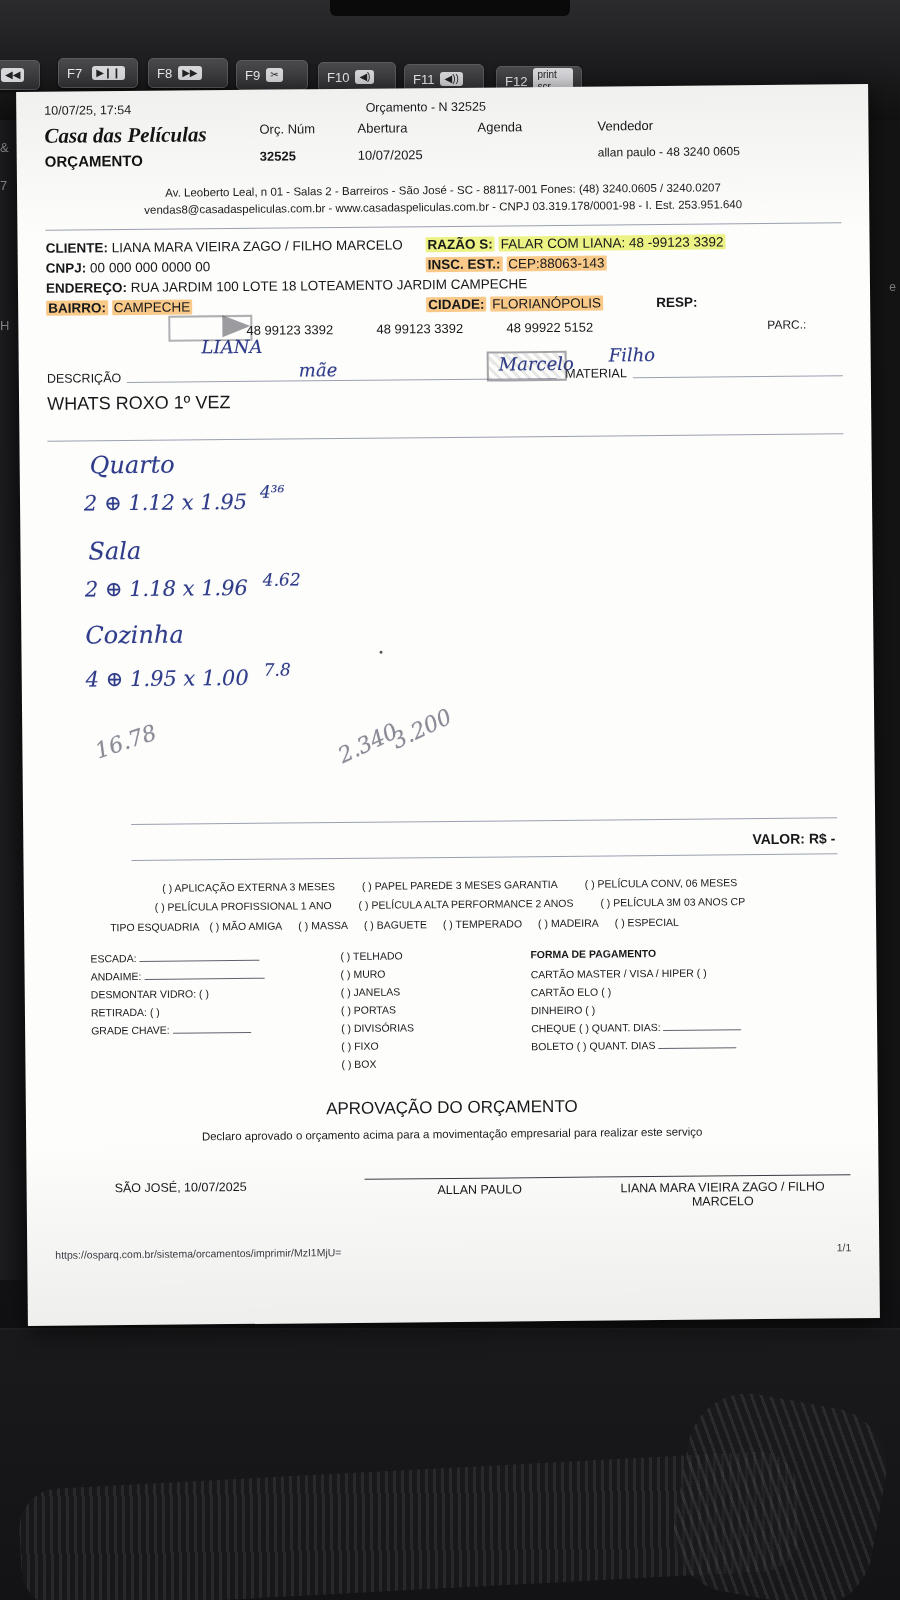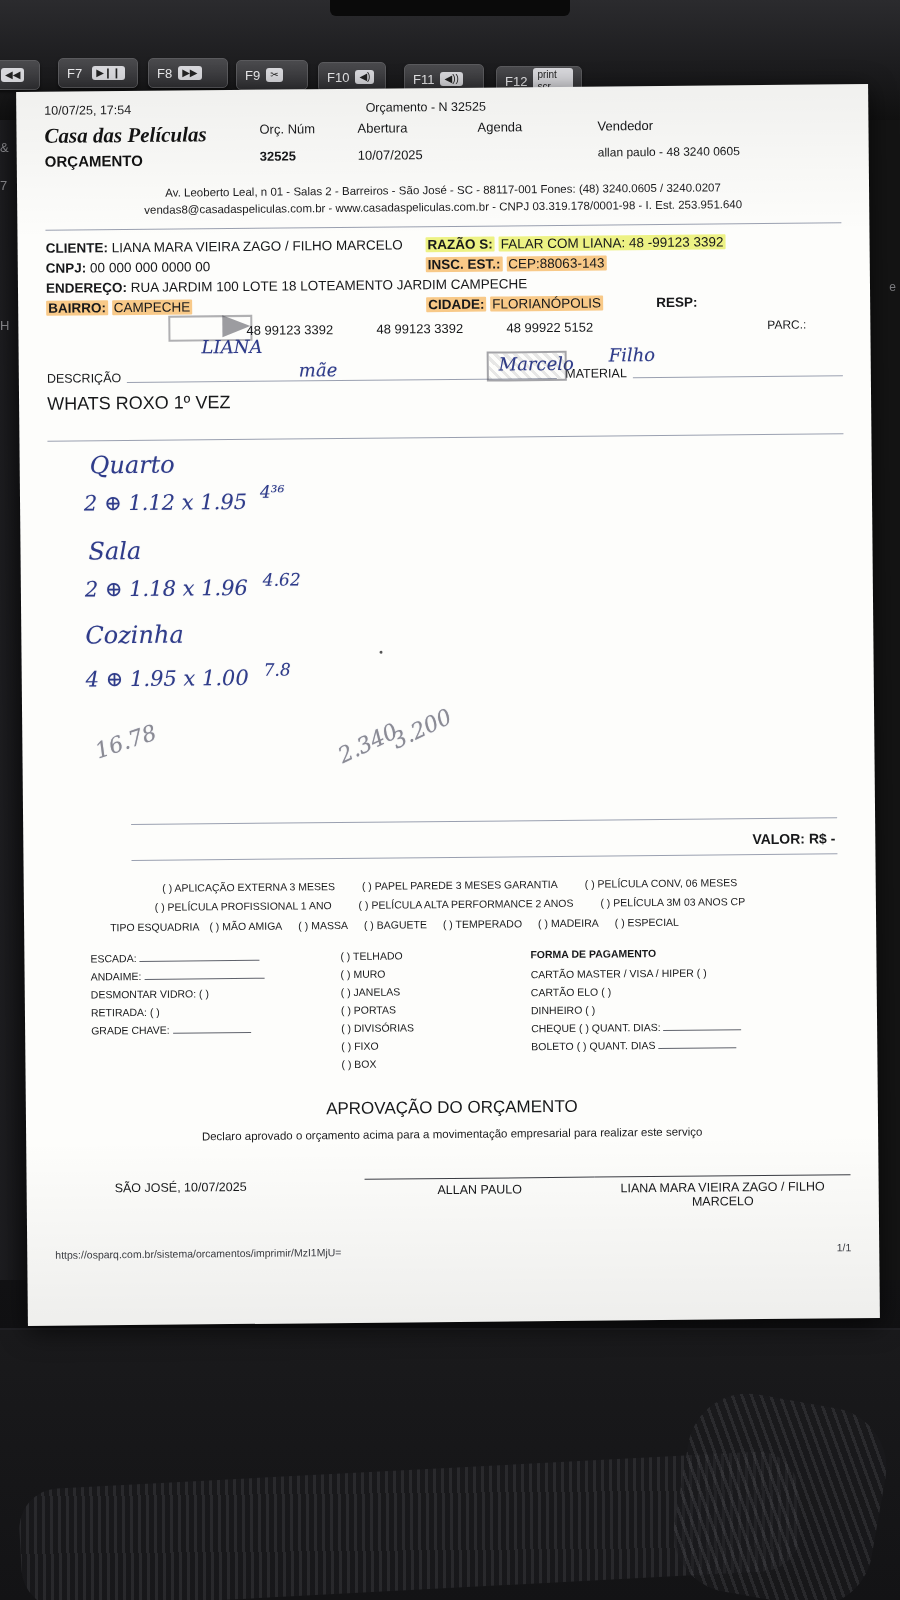--- a/index.html
+++ b/index.html
@@ -169,21 +169,21 @@
     <span class="glyph">▶❙❙</span>
   </div>
   <div class="fkey" style="left:148px;top:58px;width:80px;">
     <span>F8</span>
     <span class="glyph">▶▶</span>
   </div>
   <div class="fkey" style="left:236px;top:60px;width:72px;">
     <span>F9</span>
     <span class="glyph">✂</span>
   </div>
-  <div class="fkey" style="left:318px;top:62px;width:68px;">
+  <div class="fkey" style="left:318px;top:62px;width:78px;">
     <span>F10</span>
     <span class="glyph">◀)</span>
   </div>
   <div class="fkey" style="left:404px;top:64px;width:80px;">
     <span>F11</span>
     <span class="glyph">◀))</span>
   </div>
   <div class="fkey" style="left:496px;top:66px;width:86px;">
     <span>F12</span>
     <span class="glyph">print scr</span>

